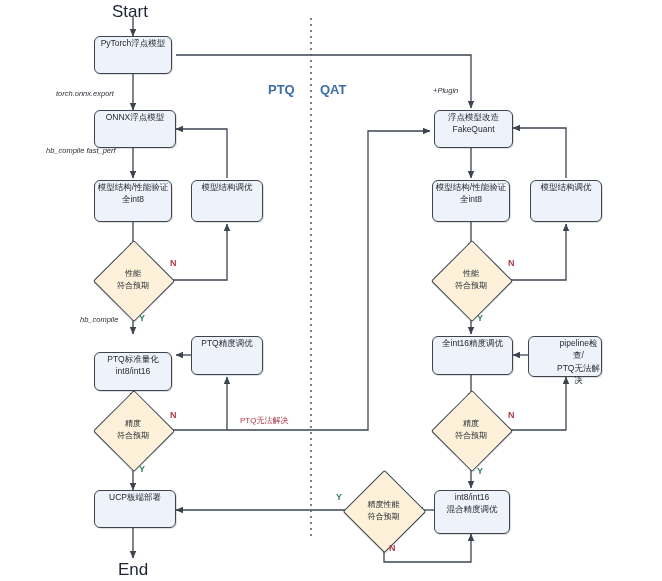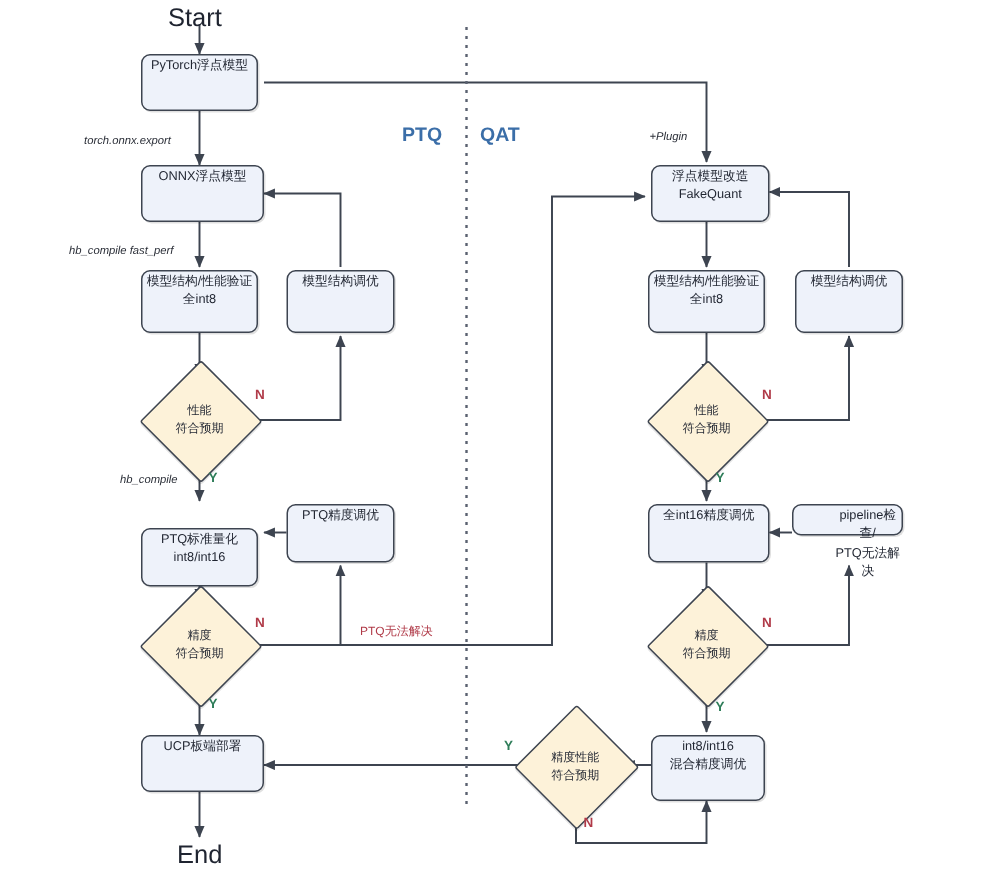--- a/index.html
+++ b/index.html
@@ -169,21 +169,21 @@
     <div class="dec-txt">
       <div>性能</div>
       <div>符合预期</div>
     </div>
   </div>
 
   <div class="node proc" style="left:432px;top:336px;width:81px;height:39px;">
     <span>全int16精度调优</span>
   </div>
 
-  <div class="node proc" style="left:528px;top:336px;width:74px;height:21px;padding-left:27px;">
+  <div class="node proc" style="left:528px;top:336px;width:74px;height:41px;padding-left:27px;">
     <div>
       <div>pipeline检查/</div>
       <div>PTQ无法解决</div>
     </div>
   </div>
 
   <div class="dec-wrap" style="left:443px;top:402px;width:56px;height:56px;">
     <div class="dec-shape"></div>
     <div class="dec-txt">
       <div>精度</div>
@@ -200,21 +200,21 @@
 
   <div class="dec-wrap" style="left:355px;top:482px;width:57px;height:57px;">
     <div class="dec-shape"></div>
     <div class="dec-txt">
       <div>精度性能</div>
       <div>符合预期</div>
     </div>
   </div>
 
   <div class="lbl code" style="left:56px;top:89px;">torch.onnx.export</div>
-  <div class="lbl code" style="left:46px;top:162px;">hb_compile fast_perf</div>
+  <div class="lbl code" style="left:46px;top:146px;">hb_compile fast_perf</div>
   <div class="lbl code" style="left:80px;top:315px;">hb_compile</div>
   <div class="lbl code" style="left:433px;top:86px;">+Plugin</div>
   <div class="lbl red" style="left:240px;top:415px;">PTQ无法解决</div>
 
   <div class="lbl yes" style="left:139px;top:313px;">Y</div>
   <div class="lbl no" style="left:170px;top:258px;">N</div>
   <div class="lbl yes" style="left:139px;top:464px;">Y</div>
   <div class="lbl no" style="left:170px;top:410px;">N</div>
 
   <div class="lbl yes" style="left:477px;top:313px;">Y</div>

